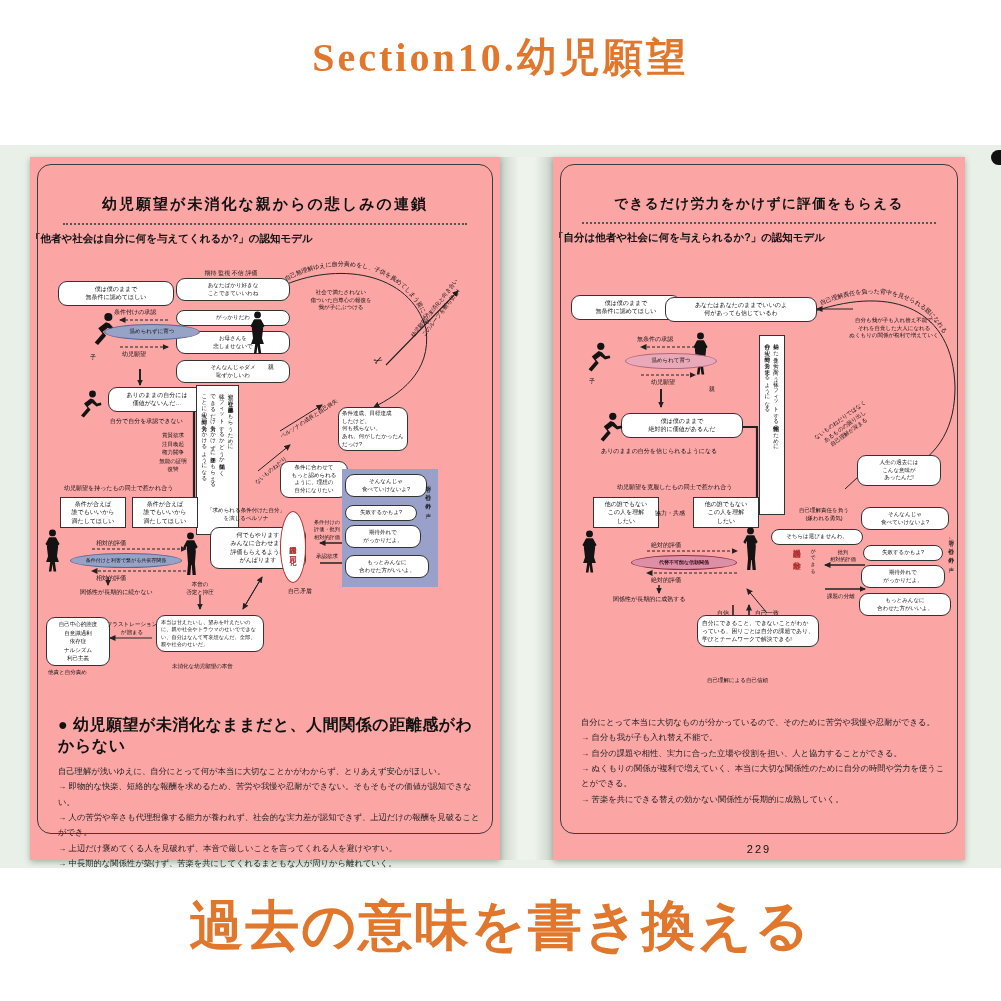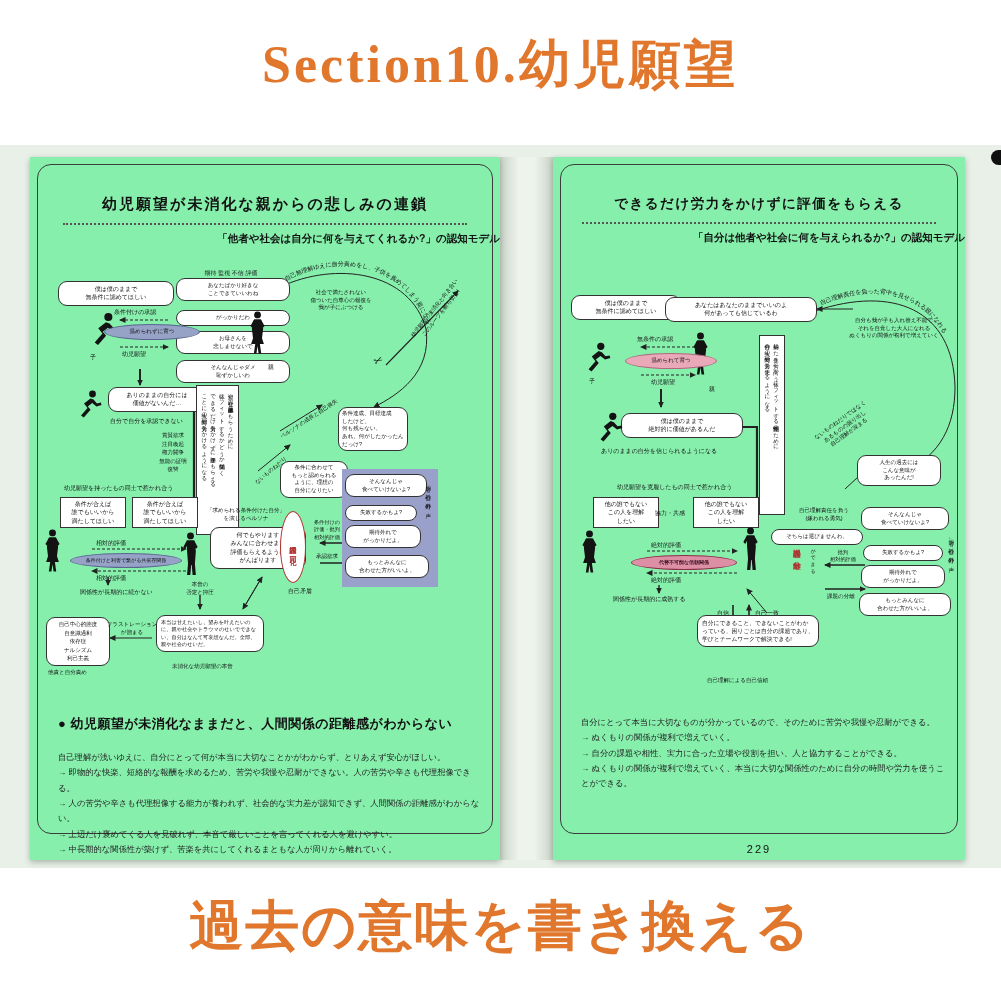--- a/index.html
+++ b/index.html
@@ -1,54 +1,54 @@
 <!DOCTYPE html>
 <html><head>
 <meta charset="utf-8">
 <style>
   html,body{margin:0;padding:0}
   body{width:1001px;height:1001px;background:#ffffff;position:relative;overflow:hidden;
        font-family:"Liberation Sans","DejaVu Sans",sans-serif;color:#111}
   .band{position:absolute;left:0;top:145px;width:1001px;height:723px;background:#e9f0e8}
   .sec-title{position:absolute;left:0;top:30px;width:1001px;text-align:center;
        font-family:"Liberation Serif","DejaVu Serif",serif;font-weight:600;
-       font-size:52px;letter-spacing:3px;color:#e0772c}
+       font-size:40px;letter-spacing:3px;color:#e0772c}
   .closing{position:absolute;left:0;top:890px;width:1001px;text-align:center;
        font-family:"Liberation Serif","DejaVu Serif",serif;font-weight:600;
        font-size:54px;letter-spacing:2px;color:#e0772c}
   .bookmark{position:absolute;right:0;top:150px;width:10px;height:15px;background:#101010;border-radius:8px 0 0 8px}
-  .page{position:absolute;top:157px;height:703px;background:#86efac;box-shadow:0 2px 6px rgba(40,60,40,.35)}
+  .page{position:absolute;top:157px;height:703px;background:#fca5a5;box-shadow:0 2px 6px rgba(40,60,40,.35)}
   #pageL{left:30px;width:470px}
   #pageR{left:553px;width:412px}
   .spine{position:absolute;left:500px;top:157px;width:53px;height:703px;
        background:linear-gradient(90deg,#c9d4c8,#eef3ec 35%,#eef3ec 65%,#c9d4c8)}
   .pframe{position:absolute;left:7px;right:7px;top:7px;bottom:26px;border:1.5px solid #3c3c3c;border-radius:14px;pointer-events:none}
   .ptitle{margin:0;padding-top:38px;text-align:center;font-weight:bold;font-size:15px;letter-spacing:2px}
   #pageR .ptitle{font-size:13.5px;letter-spacing:1.5px}
   .pdots{margin:9px auto 7px;width:86%;border-top:2px dotted #555}
-  .psub{text-align:right;font-weight:bold;font-size:10.5px}
+  .psub{text-align:left;font-weight:bold;font-size:10.5px}
   .n{position:absolute;white-space:pre-line;font-size:6px;line-height:1.4;color:#111}
   .c{text-align:center}
   .bub{border:1px solid #333;border-radius:9px;background:#fff;padding:3px 4px;text-align:center}
   .bx{border:1px solid #333;background:#fff;padding:2px 3px;text-align:center}
   .rd{border-radius:9px}
   .ell{border-radius:50%;display:flex;align-items:center;justify-content:center;line-height:1;text-align:center}
   .ecold{background:#96a2c6;border:1px solid #5a6690}
   .ewarm{background:#eaa9b8;border:1px solid #b06880}
   .etrust{background:#dd8fa6;border:1px solid #8a2f48;color:#3c1020;font-weight:bold}
   .ered{background:#fff;border:1.2px solid #b03030;color:#b03030;font-weight:bold}
   .vt{writing-mode:vertical-rl;text-orientation:upright;letter-spacing:1px}
   .vbox{border:1px solid #333;background:#fff;padding:4px 3px;writing-mode:vertical-rl;text-orientation:upright;line-height:1.6}
   .panel{position:absolute;background:#99a1ca}
   .fig{position:absolute;fill:#131313}
   .red{color:#b03030;font-weight:bold}
   .sum{position:absolute;left:28px;top:558px}
   #pageL .sum{width:424px}
   #pageR .sum{width:366px}
-  .sumh{font-weight:bold;font-size:13px;margin-bottom:17px;letter-spacing:.5px}
+  .sumh{font-weight:bold;font-size:16px;margin-bottom:7px;letter-spacing:.5px}
   .suml{font-size:8.3px;line-height:1.85;color:#222}
   .pnum{position:absolute;bottom:5px;left:0;width:100%;text-align:center;font-size:11px;letter-spacing:2px}
   svg.flow{position:absolute;left:0;top:0}
 </style>
 </head>
 <body>
 
 <svg width="0" height="0" style="position:absolute" aria-hidden="true">
   <defs>
     <symbol id="figRunner" viewBox="0 0 32 32">
@@ -207,22 +207,22 @@
 利己主義</div>
   <div class="n" style="left:18px;top:512px;font-size:5.5px">他責と自分責め</div>
   <div class="n c" style="left:74px;top:464px;width:56px;font-size:5.5px">フラストレーション
 が溜まる</div>
   <div class="n bub" style="left:126px;top:458px;width:98px;font-size:5.2px;text-align:left">本当は甘えたいし、望みを叶えたいのに、親や社会やトラウマのせいでできない、自分はなんて可哀想なんだ。全部、親や社会のせいだ。</div>
   <div class="n" style="left:142px;top:506px;font-size:5.5px">未消化な幼児願望の本音</div>
 
   <div class="sum">
     <div class="sumh">● 幼児願望が未消化なままだと、人間関係の距離感がわからない</div>
     <div class="suml">自己理解が浅いゆえに、自分にとって何が本当に大切なことかがわからず、とりあえず安心がほしい。</div>
-    <div class="suml">→ 即物的な快楽、短絡的な報酬を求めるため、苦労や我慢や忍耐ができない。人の苦労や辛さも代理想像できる。</div>
-    <div class="suml">→ 人の苦労や辛さも代理想像する能力が養われず、社会的な実力差が認知できず、人間関係の距離感がわからない。</div>
+    <div class="suml">→ 即物的な快楽、短絡的な報酬を求めるため、苦労や我慢や忍耐ができない。そもそもその価値が認知できない。</div>
+    <div class="suml">→ 人の苦労や辛さも代理想像する能力が養われず、社会的な実力差が認知できず、上辺だけの報酬を見破ることができ。</div>
     <div class="suml">→ 上辺だけ褒めてくる人を見破れず、本音で厳しいことを言ってくれる人を避けやすい。</div>
     <div class="suml">→ 中長期的な関係性が築けず、苦楽を共にしてくれるまともな人が周りから離れていく。</div>
   </div>
 </div>
 
 <div class="page" id="pageR">
   <div class="pframe"></div>
   <div class="ptitle">できるだけ労力をかけずに評価をもらえる</div>
   <div class="pdots"></div>
   <div class="psub">「自分は他者や社会に何を与えられるか?」の認知モデル</div>
@@ -318,18 +318,19 @@
 あるものの掘り出し
 自己理解が深まる</div>
   <div class="n c" style="left:280px;top:160px;width:122px;font-size:5.5px">自分も我が子も入れ替え不能で
 それを自覚した大人になれる
 ぬくもりの関係が複利で増えていく</div>
   <div class="n bub" style="left:144px;top:458px;width:112px;font-size:5.8px;text-align:left">自分にできること、できないことがわかっている。困りごとは自分の課題であり、学びとチームワークで解決できる!</div>
   <div class="n" style="left:154px;top:520px;font-size:5.5px">自己理解による自己信頼</div>
 
   <div class="sum">
     <div class="suml">自分にとって本当に大切なものが分かっているので、そのために苦労や我慢や忍耐ができる。</div>
-    <div class="suml">→ ぬくもりの関係が複利で増えていく。</div>
+    <div class="suml">→ 自分も我が子も入れ替え不能で。</div>
     <div class="suml">→ 自分の課題や相性、実力に合った立場や役割を担い、人と協力することができる。</div>
     <div class="suml">→ ぬくもりの関係が複利で増えていく、本当に大切な関係性のために自分の時間や労力を使うことができる。</div>
+    <div class="suml">→ 苦楽を共にできる替えの効かない関係性が長期的に成熟していく。</div>
   </div>
   <div class="pnum">229</div>
 </div>
 
 </body></html>

